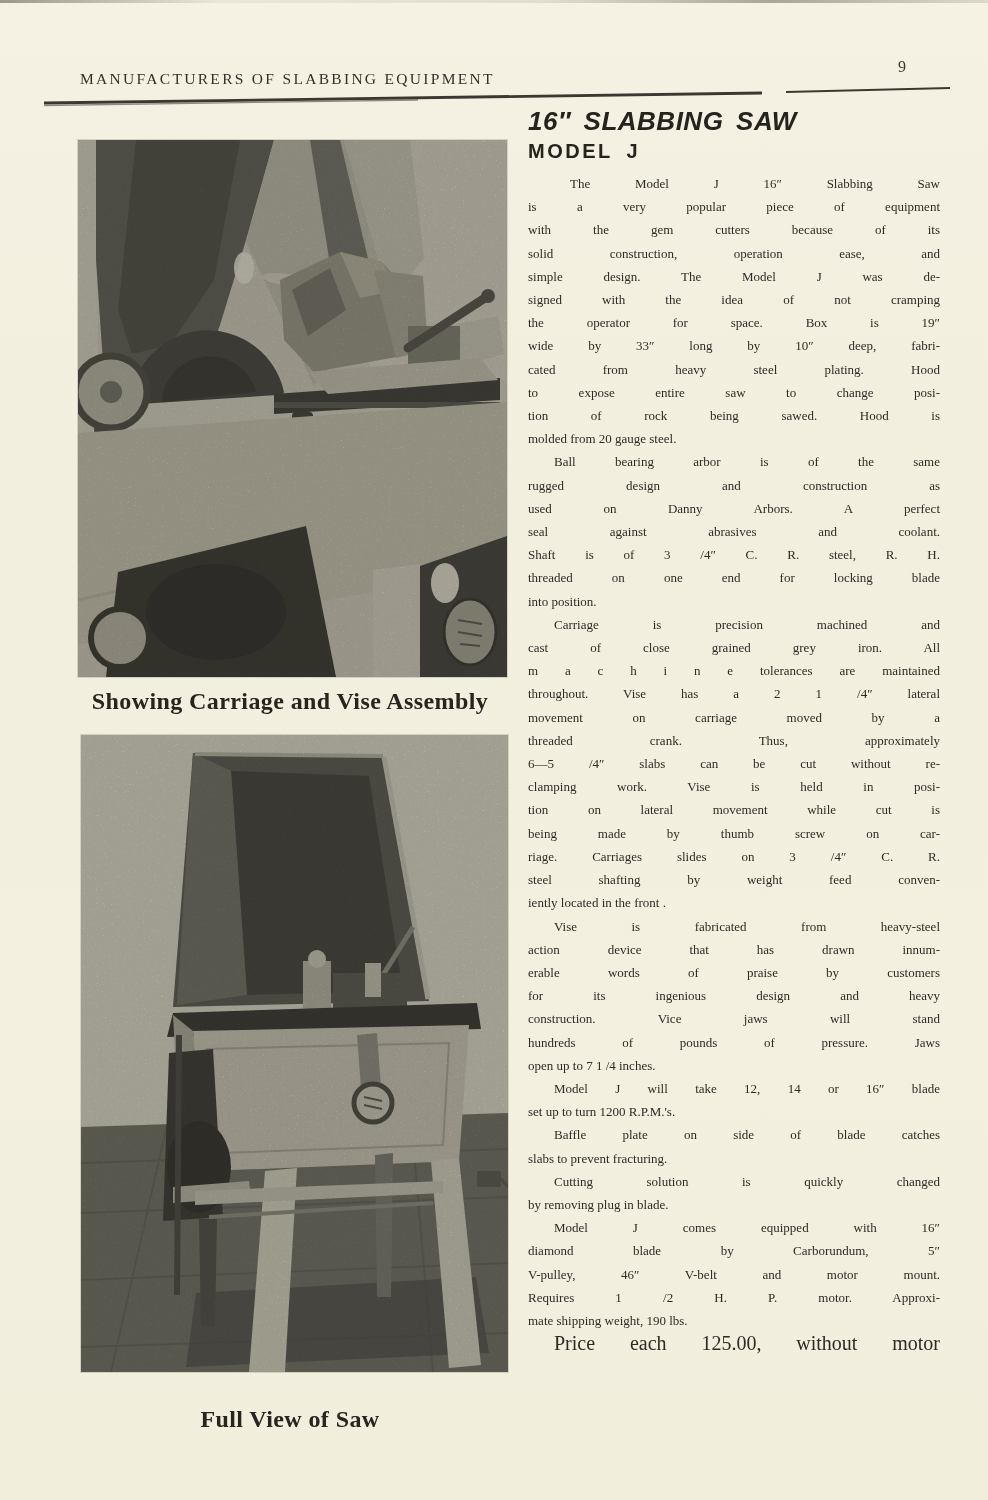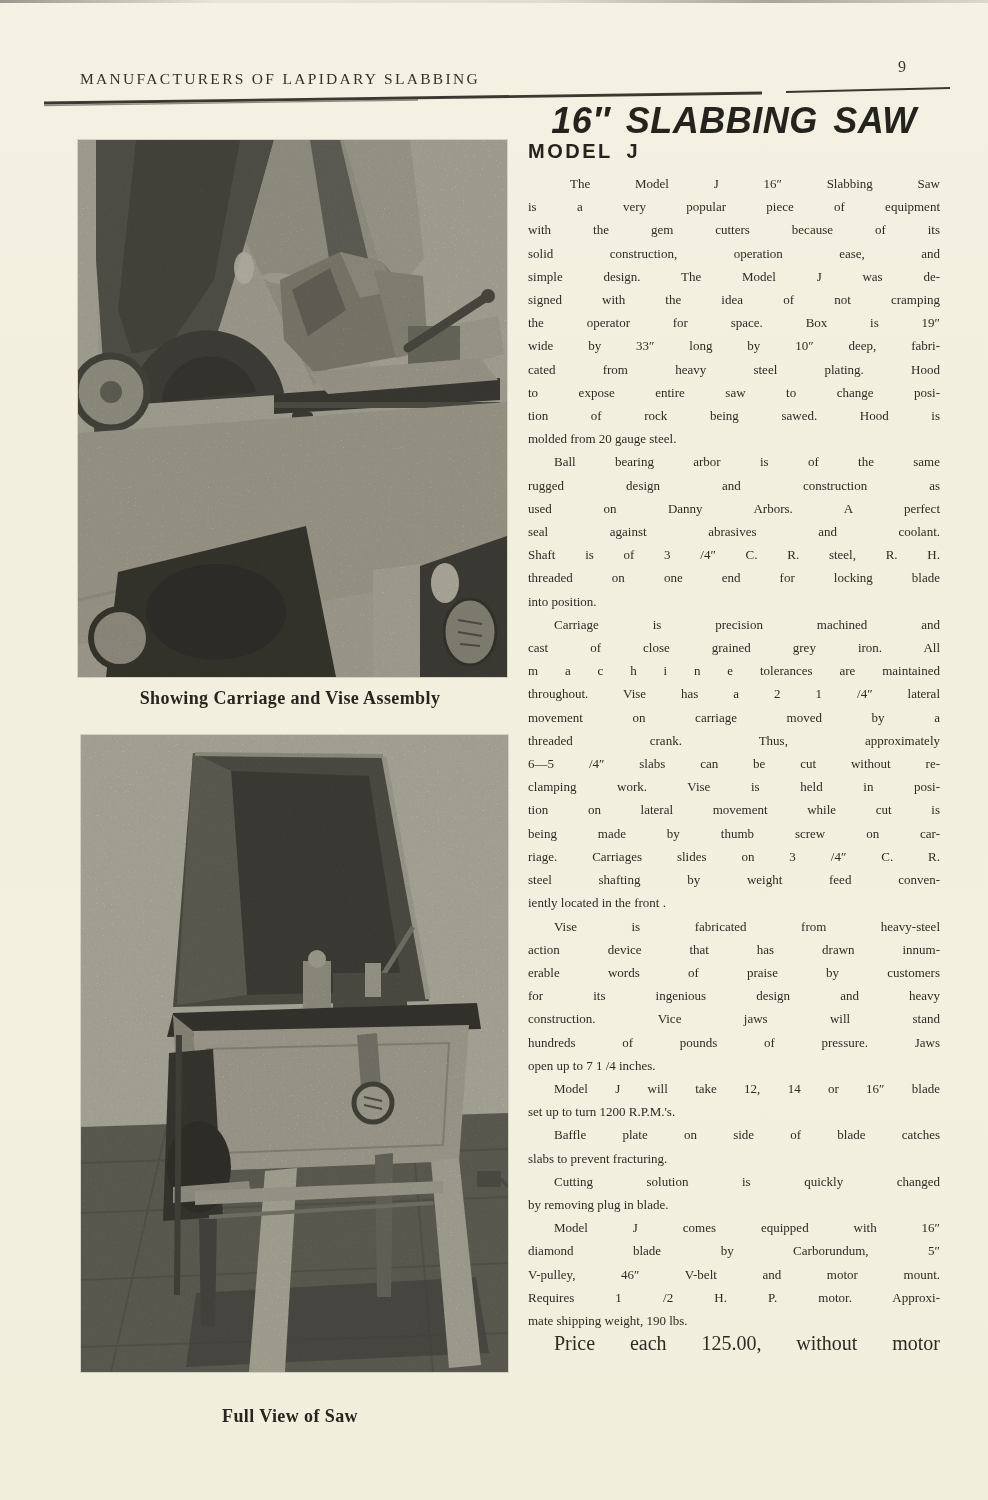--- a/index.html
+++ b/index.html
@@ -22,29 +22,29 @@
     position:absolute; left:898px; top:58px; font-size:16px; color:#3a382f;
   }
   .header-rule { position:absolute; left:38px; top:82px; width:916px; height:30px; }
 
   .figure { position:absolute; box-shadow:0 0 0 1px rgba(70,66,54,.18); }
   .figure svg { display:block; }
   .fig1 { left:78px;  top:140px; width:429px; height:537px; }
   .fig2 { left:81px;  top:735px; width:427px; height:637px; }
   .caption {
     position:absolute; left:58px; width:464px; text-align:center;
-    font-weight:bold; font-size:18px; letter-spacing:.4px; color:#27251f;
+    font-weight:bold; font-size:24px; letter-spacing:.4px; color:#27251f;
   }
   .cap1 { top:688px; }
   .cap2 { top:1406px; }
 
   .column { position:absolute; left:528px; top:104px; width:412px; }
   .article-title {
-    text-align:center; font-family:"Liberation Sans", sans-serif;
-    font-style:italic; font-weight:bold; font-size:36px; line-height:34px;
+    text-align:left; font-family:"Liberation Sans", sans-serif;
+    font-style:italic; font-weight:bold; font-size:26px; line-height:34px;
     letter-spacing:.5px; word-spacing:5px; color:#25231e; white-space:nowrap;
   }
   .article-subtitle {
     text-align:left; font-family:"Liberation Sans", sans-serif;
     font-weight:bold; font-size:20px; line-height:24px; letter-spacing:2.5px;
     word-spacing:6px; color:#25231e; margin-top:1px;
   }
   .article-body { margin-top:9px; font-size:13px; line-height:23.2px; color:#2d2b25; }
   .line { text-align:justify; text-align-last:justify; text-justify:inter-word; }
   .line.last { text-align-last:auto; }
@@ -54,21 +54,21 @@
     font-size:20px; line-height:23.2px; text-indent:26px;
     text-align:justify; text-align-last:justify; color:#2d2b25;
   }
 </style>
 </head>
 <body>
 
 <div class="page">
   <div class="scan-top-edge"></div>
 
-  <div class="header-title">MANUFACTURERS OF LAPIDARY SLABBING</div>
+  <div class="header-title">MANUFACTURERS OF SLABBING EQUIPMENT</div>
   <div class="page-number">9</div>
 
   <svg class="header-rule" viewBox="0 0 916 30">
     <line x1="6" y1="21" x2="724" y2="11" stroke="#3a3830" stroke-width="2.8"></line>
     <line x1="6" y1="23.5" x2="380" y2="18" stroke="#3a3830" stroke-width="1.4" opacity=".55"></line>
     <line x1="748" y1="10" x2="912" y2="6" stroke="#3a3830" stroke-width="2.2"></line>
   </svg>
 
   <div class="figure fig1">
     <svg viewBox="0 0 429 537" width="429" height="537">

